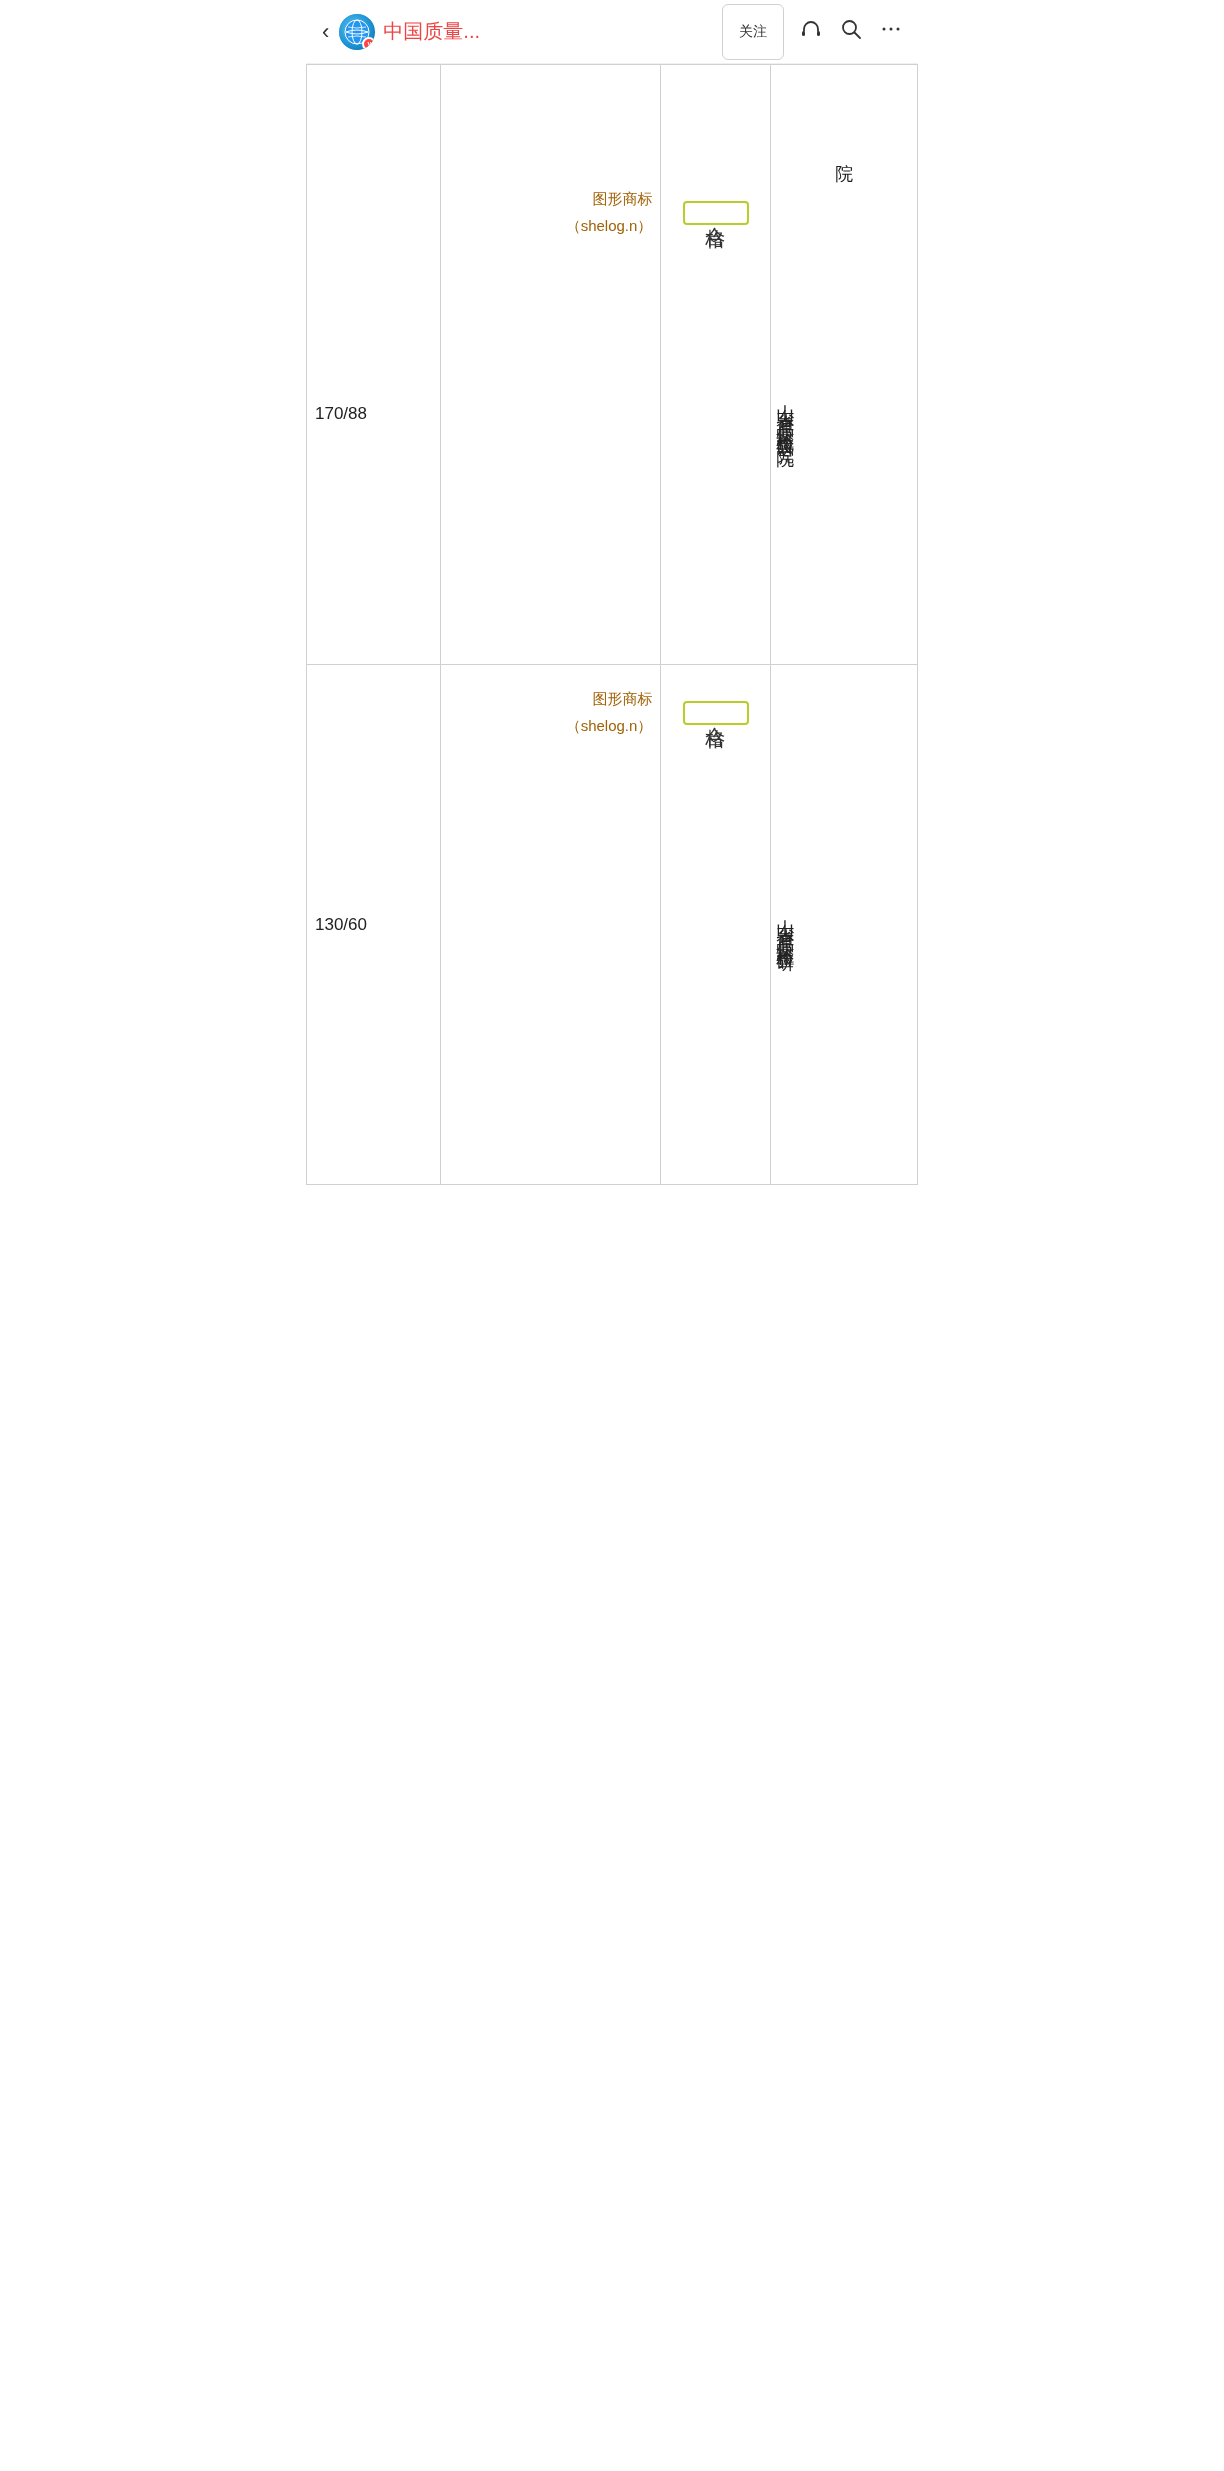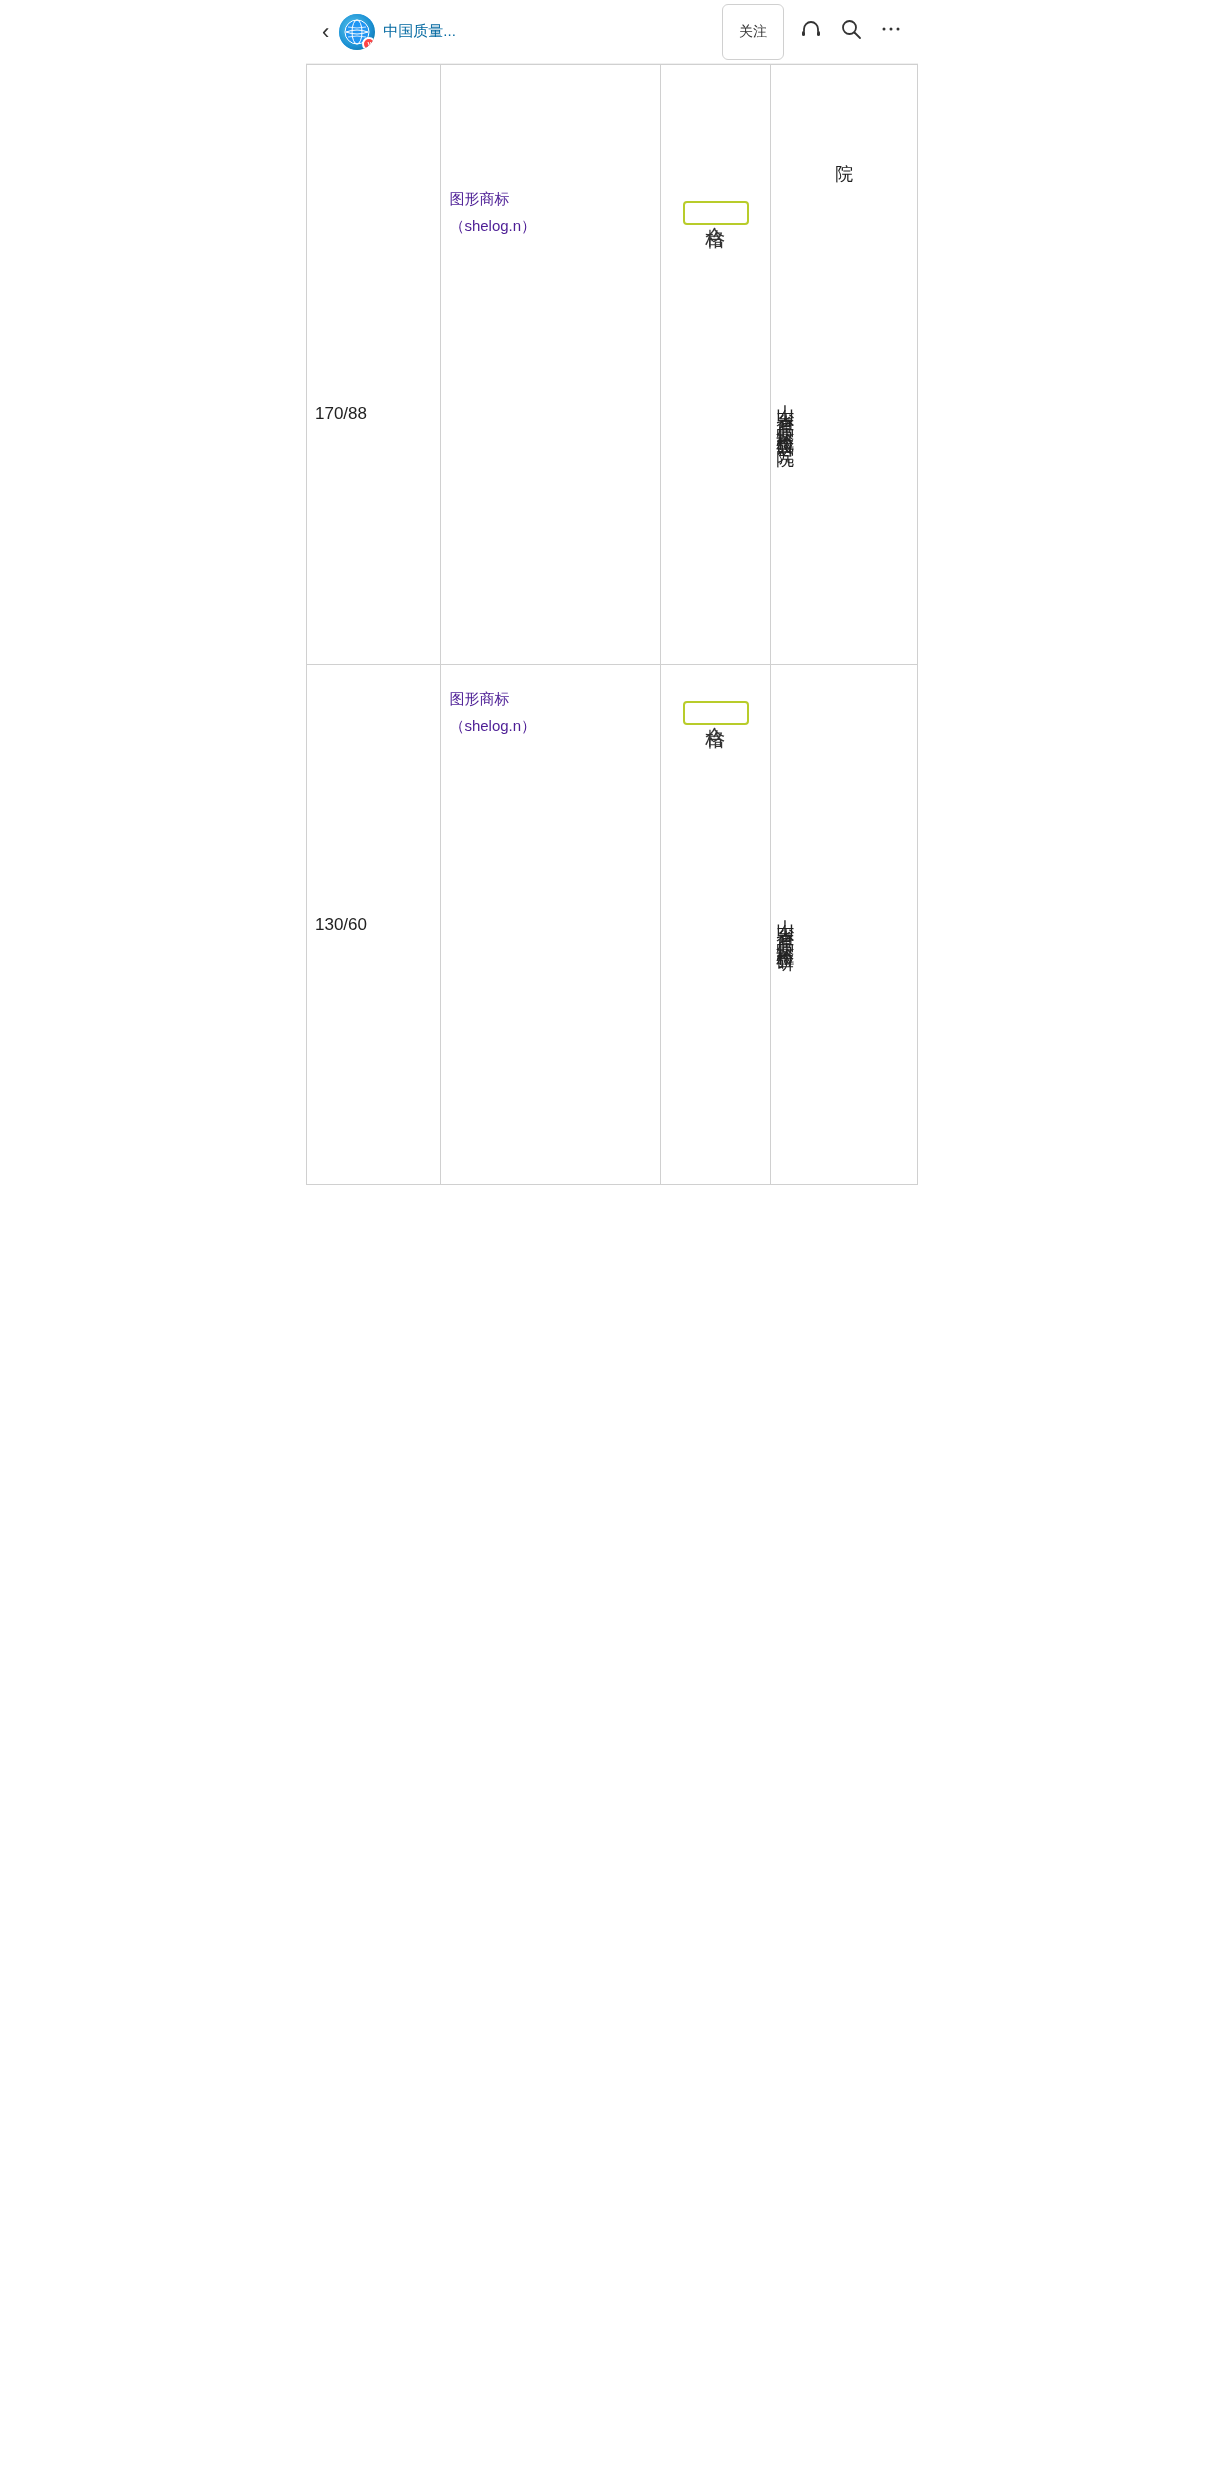--- a/index.html
+++ b/index.html
@@ -77,22 +77,22 @@
       justify-content: center;
     }
 
     .nav-avatar-badge span {
       color: white;
       font-size: 7px;
       font-weight: bold;
     }
 
     .nav-title {
-      font-size: 15px;
-      color: #0369a1;
+      font-size: 20px;
+      color: #ef4444;
       flex: 1;
       white-space: nowrap;
       overflow: hidden;
       text-overflow: ellipsis;
     }
 
     .nav-follow-btn {
       background: #ffffff;
       border: 1px solid #d0d0d0;
       border-radius: 6px;
@@ -161,22 +161,22 @@
 
     .size-cell {
       font-size: 17px;
       color: #222;
       text-align: left;
       padding: 20px 8px;
     }
 
     .trademark-cell {
       font-size: 15px;
-      color: #4c1d95;
-      text-align: left;
+      color: #a16207;
+      text-align: right;
       padding: 20px 8px;
       line-height: 1.8;
     }
   </style>
 </head>
 <body>
 
 <div class="nav-bar">
   <span class="nav-back">‹</span>
   <div class="nav-avatar">

